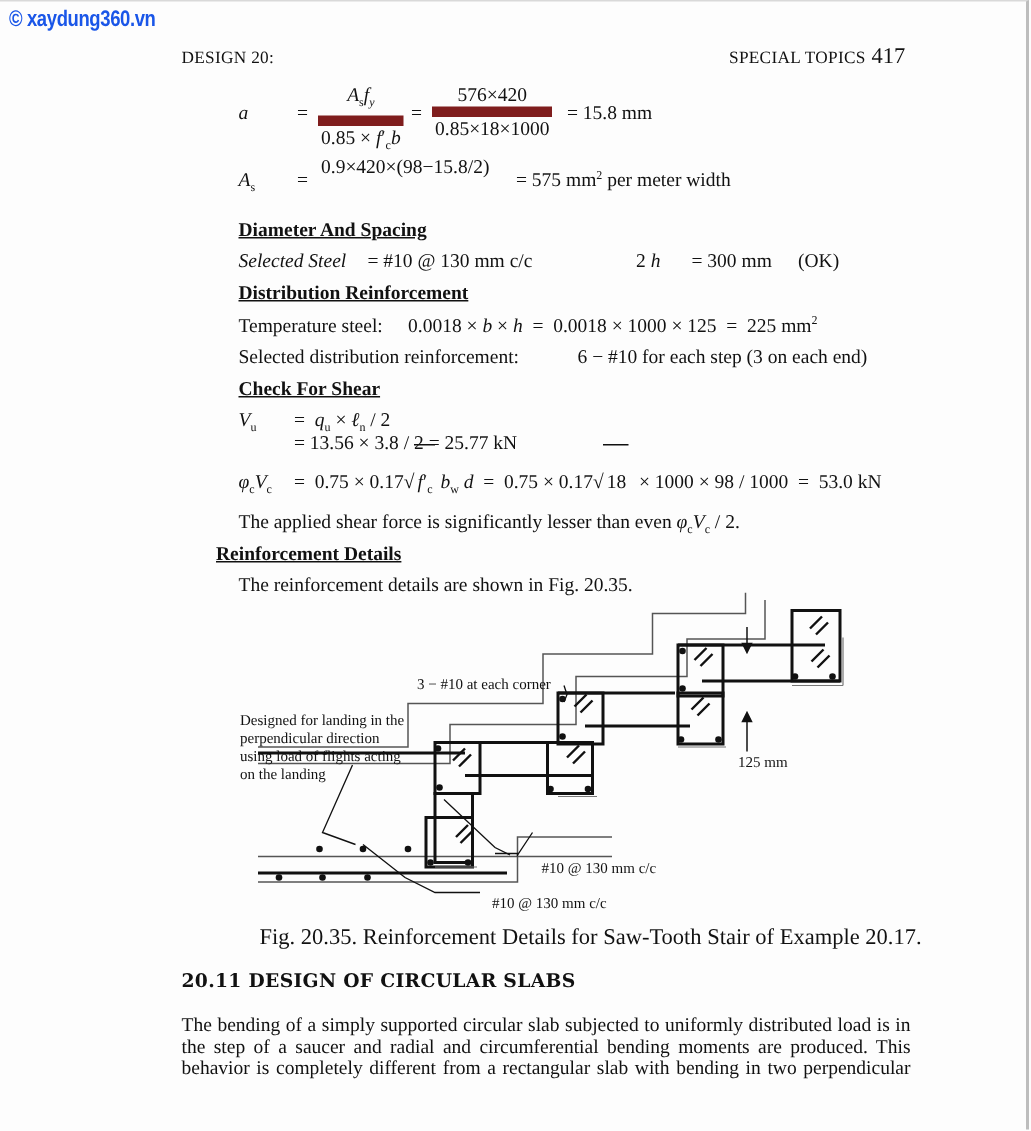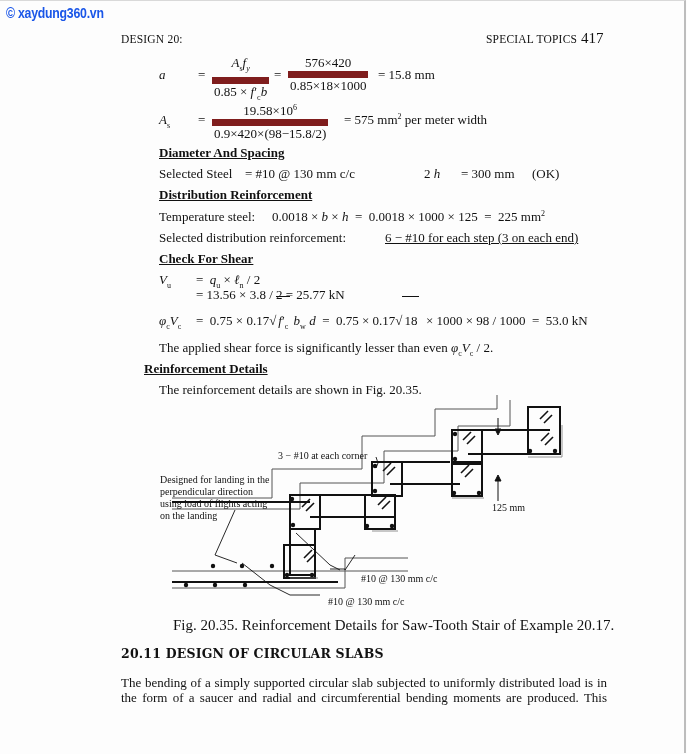--- a/index.html
+++ b/index.html
@@ -58,36 +58,36 @@
 </div>
 <div class="abs t13" style="left:274px; top:67px;">=</div>
 <div class="abs t13" style="left:288px; top:56px;">
   <span class="frac"><span class="num">576×420</span><span class="den">0.85×18×1000</span></span>
 </div>
 <div class="abs t13" style="left:378px; top:67px;">= 15.8 mm</div>
 
 <div class="abs t13" style="left:159px; top:112px;"><i>A</i><sub>s</sub></div>
 <div class="abs t13" style="left:198px; top:112px;">=</div>
 <div class="abs t13" style="left:212px; top:101px;">
-  <span class="frac"><span class="num">19.58×10<sup>6</sup></span><span class="den">0.9×420×(98−15.8/2)</span></span>
+  <span class="frac"><span class="den">0.9×420×(98−15.8/2)</span></span>
 </div>
 <div class="abs t13" style="left:344px; top:112px;"><span>= 575 mm</span><sup>2</sup><span> per meter width</span></div>
 
 <div class="abs heading" style="left:159px; top:145px;">Diameter And Spacing</div>
-<div class="abs t13" style="left:159px; top:166px;">Selected Steel</div>
+<div class="abs t13" style="left:159px; top:166px;font-style:italic;">Selected Steel</div>
 <div class="abs t13" style="left:245px; top:166px;">= #10 @ 130 mm c/c</div>
 <div class="abs t13" style="left:424px; top:166px;">2 <i>h</i></div>
 <div class="abs t13" style="left:461px; top:166px;">= 300 mm</div>
 <div class="abs t13" style="left:532px; top:166px;">(OK)</div>
 
 <div class="abs heading" style="left:159px; top:187px;">Distribution Reinforcement</div>
 <div class="abs t13" style="left:159px; top:209px;">Temperature steel:</div>
 <div class="abs t13" style="left:272px; top:209px;">0.0018 × <i>b</i> × <i>h</i> &nbsp;= &nbsp;0.0018 × 1000 × 125 &nbsp;= &nbsp;225 mm<sup>2</sup></div>
 <div class="abs t13" style="left:159px; top:230px;">Selected distribution reinforcement:</div>
-<div class="abs t13" style="left:385px; top:230px;text-decoration:underline;">6 − #10 for each step (3 on each end)</div>
+<div class="abs t13" style="left:385px; top:230px;">6 − #10 for each step (3 on each end)</div>
 
 <div class="abs heading" style="left:159px; top:251px;">Check For Shear</div>
 <div class="abs t13" style="left:159px; top:272px;"><i>V</i><sub>u</sub></div>
 <div class="abs t13" style="left:196px; top:272px;">= &nbsp;<i>q</i><sub>u</sub> × <i>ℓ</i><sub>n</sub> / 2</div>
 <div class="abs t13" style="left:196px; top:287px;">= 13.56 × 3.8 / 2 = 25.77 kN</div>
 <div class="abs t13" style="left:159px; top:313px;"><i>φ</i><sub>c</sub><i>V</i><sub>c</sub></div>
 <div class="abs t13" style="left:196px; top:313px;">= &nbsp;0.75 × 0.17√<span class="sqrt"><i>f</i>′<sub>c</sub></span> <i>b</i><sub>w</sub> <i>d</i> &nbsp;= &nbsp;0.75 × 0.17√<span class="sqrt">18</span> &nbsp;× 1000 × 98 / 1000 &nbsp;= &nbsp;53.0 kN</div>
 <div class="abs t13" style="left:159px; top:340px;">The applied shear force is significantly lesser than even <i>φ</i><sub>c</sub><i>V</i><sub>c</sub> / 2.</div>
 
 <div class="abs heading" style="left:144px; top:361px;">Reinforcement Details</div>
@@ -204,14 +204,15 @@
   <text x="342" y="116">125 mm</text>
   <text x="211" y="187">#10 @ 130 mm c/c</text>
   <text x="178" y="210">#10 @ 130 mm c/c</text>
 </svg>
 
 <div class="abs fig-caption" style="left:173px; top:617px;">Fig. 20.35.  Reinforcement Details for Saw-Tooth Stair of Example 20.17.</div>
 
 <div class="abs sec-title" style="left:121px; top:646px;">20.11  DESIGN OF CIRCULAR SLABS</div>
 <div class="abs para" style="left:121px; top:676px;">
   <span>The bending of a simply supported circular slab subjected to uniformly distributed load is in</span>
-  <span>the form of a saucer and radial and circumferential bending moments are produced.  This</span>
+  <span>the step of a saucer and radial and circumferential bending moments are produced.  This</span>
+  <span class="last">behavior is completely different from a rectangular slab with bending in two perpendicular</span>
 </div>
 
 </body></html>

